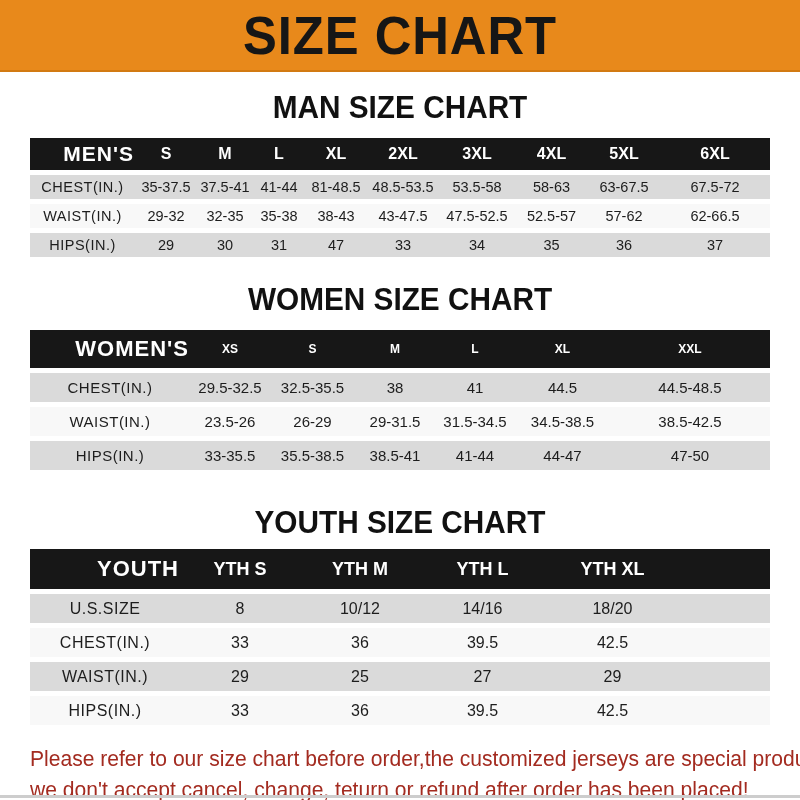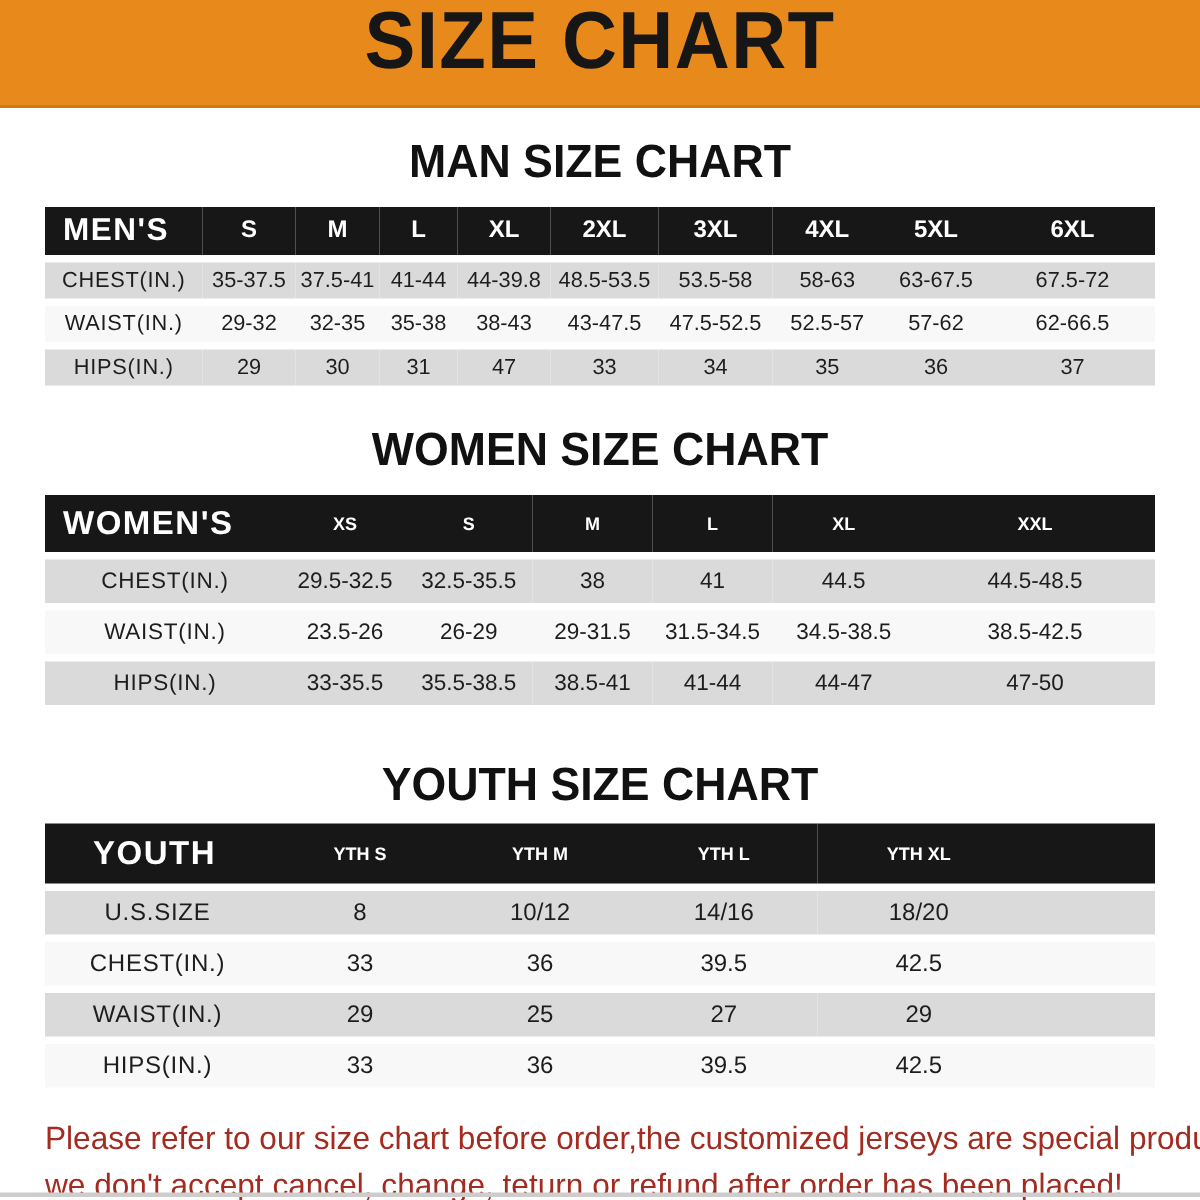--- a/index.html
+++ b/index.html
@@ -9,21 +9,21 @@
     overflow: hidden;
     font-family: "Liberation Sans", sans-serif;
   }
   .page { position: relative; width: 800px; height: 800px; background: #fff; }
 
   
   .banner {
     height: 70px;
     background: #E8891B;
     border-bottom: 2px solid #d27a12;
-    display: flex; justify-content: center;
+    display: flex; align-items: center; justify-content: center;
   }
   .banner-title {
     font-size: 54px;
     font-weight: 900;
     color: #161616;
     letter-spacing: 1px;
     transform: scaleX(0.94);
     white-space: nowrap;
     line-height: 1;
   }
@@ -51,30 +51,30 @@
     table-layout: fixed;
   }
   tr.bar th {
     background: #171717;
     color: #ffffff;
     font-weight: 600;
     text-align: center;
     white-space: nowrap;
   }
   tr.bar th.corner {
-    text-align: left;
+    text-align: right;
     padding-left: 12px;
     font-weight: 800;
     letter-spacing: 1px;
   }
   .men-table   tr.bar th { height: 30px; font-size: 16px; }
   .men-table   tr.bar th.corner { font-size: 21px; }
   .women-table tr.bar th { height: 36px; font-size: 12px; }
   .women-table tr.bar th.corner { font-size: 22px; }
-  .youth-table tr.bar th { height: 38px; font-size: 12px; }
+  .youth-table tr.bar th { height: 38px; font-size: 18px; }
   .youth-table tr.bar th.corner { font-size: 22px; padding-left: 32px; }
 
   td {
     text-align: center;
     color: #1d1d1d;
     font-size: 14.5px;
     white-space: nowrap;
   }
   .men-table   td { height: 22px; }
   .women-table td { height: 27px; font-size: 15px; }
@@ -137,21 +137,21 @@
       <th>3XL</th>
       <th>4XL</th>
       <th>5XL</th>
       <th>6XL</th>
     </tr>
     <tr class="gray">
       <td class="rowlabel">CHEST(IN.)</td>
       <td>35-37.5</td>
       <td>37.5-41</td>
       <td>41-44</td>
-      <td>44-39.8</td>
+      <td>81-48.5</td>
       <td>48.5-53.5</td>
       <td>53.5-58</td>
       <td>58-63</td>
       <td>63-67.5</td>
       <td>67.5-72</td>
     </tr>
     <tr class="lite">
       <td class="rowlabel">WAIST(IN.)</td>
       <td>29-32</td>
       <td>32-35</td>

